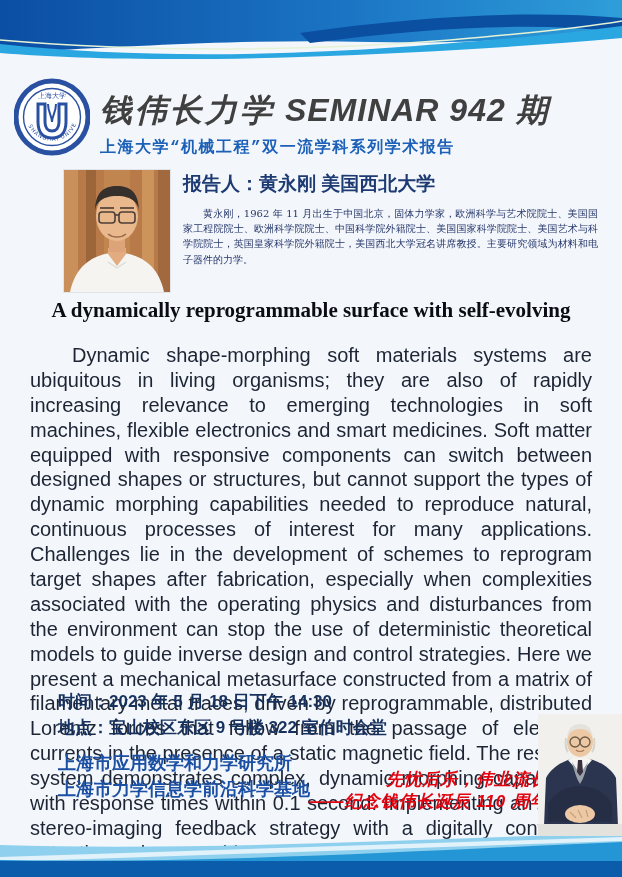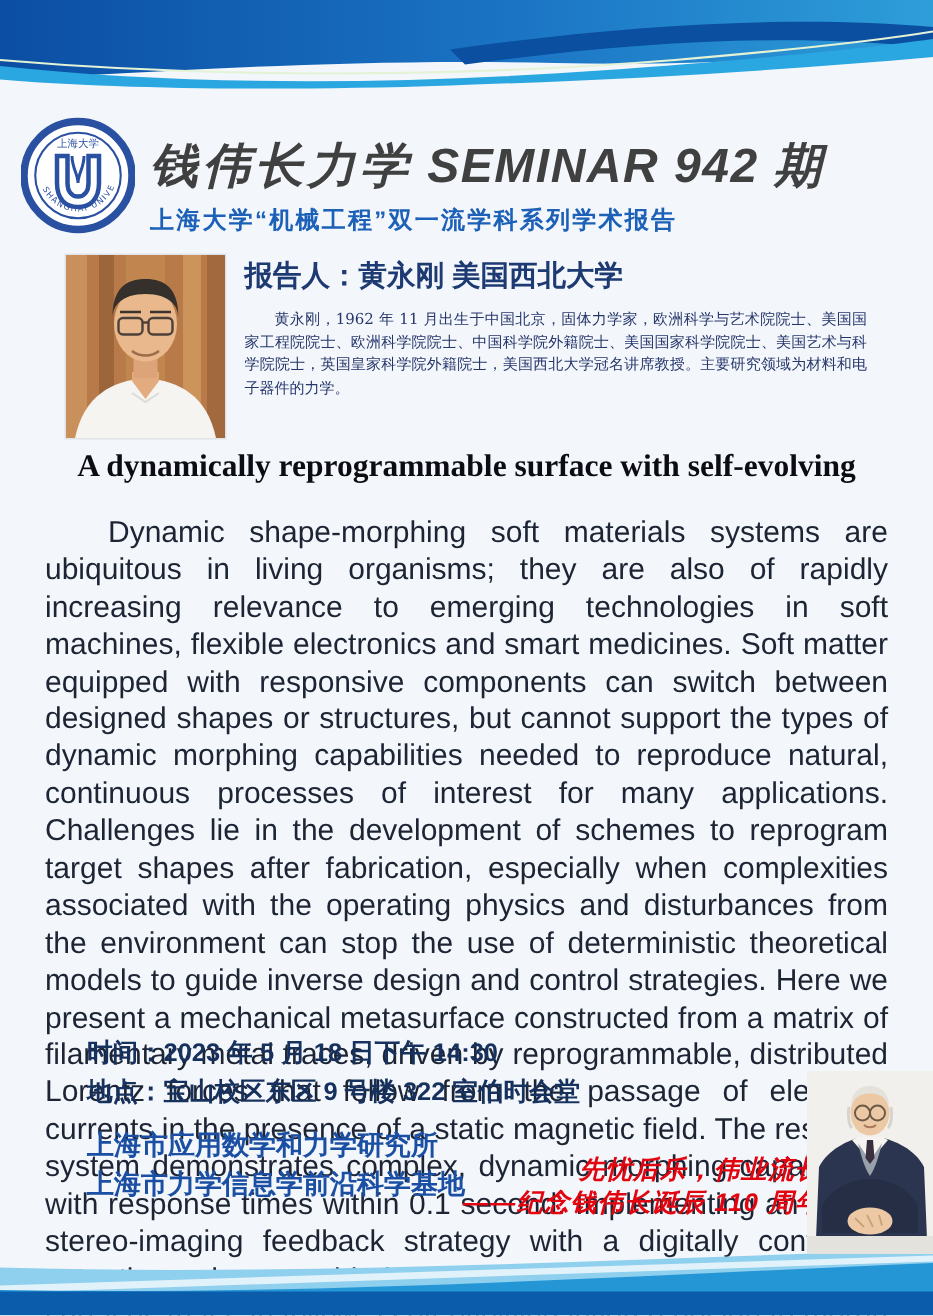--- a/index.html
+++ b/index.html
@@ -13,24 +13,24 @@
 
   .brand-row{position:absolute;top:76px;left:14px;display:flex;align-items:flex-end;}
   .logo{flex:none;}
   .title-block{margin-left:10px;padding-top:6px;}
   .main-title{
     font-family:Liberation Sans, sans-serif; font-style:italic; font-weight:bold;
     font-size:32px; line-height:1.1; color:#404040; letter-spacing:1px; white-space:nowrap;
   }
   .main-title .cn{letter-spacing:3px;}
   .subtitle{
-    margin-top:9px; font-size:16px; font-weight:bold; color:#1c60b8; letter-spacing:1.5px;
+    margin-top:9px; font-size:16px; font-weight:bold; color:#1c60b8; letter-spacing:1.5px;font-family:Liberation Mono, monospace;
   }
 
-  .speaker-row{position:absolute;top:170px;left:44px;width:534px;display:flex;gap:13px;}
+  .speaker-row{position:absolute;top:170px;left:64px;width:534px;display:flex;gap:13px;}
   .speaker-photo{flex:none;width:106px;height:122px;box-shadow:0 0 0 1px rgba(0,0,0,.08);}
   .speaker-info{flex:1;min-width:0;}
   .speaker-label{font-size:19px;font-weight:bold;color:#1d3a73;margin:1px 0 9px 0;}
   .speaker-bio{
     font-family:"DejaVu Serif", serif; font-size:10px; line-height:1.52;
     color:#26366b; text-align:justify; text-indent:2em; margin:0;
   }
 
   .talk-title{
     position:absolute; top:298px; left:30px; width:562px; text-align:center;

